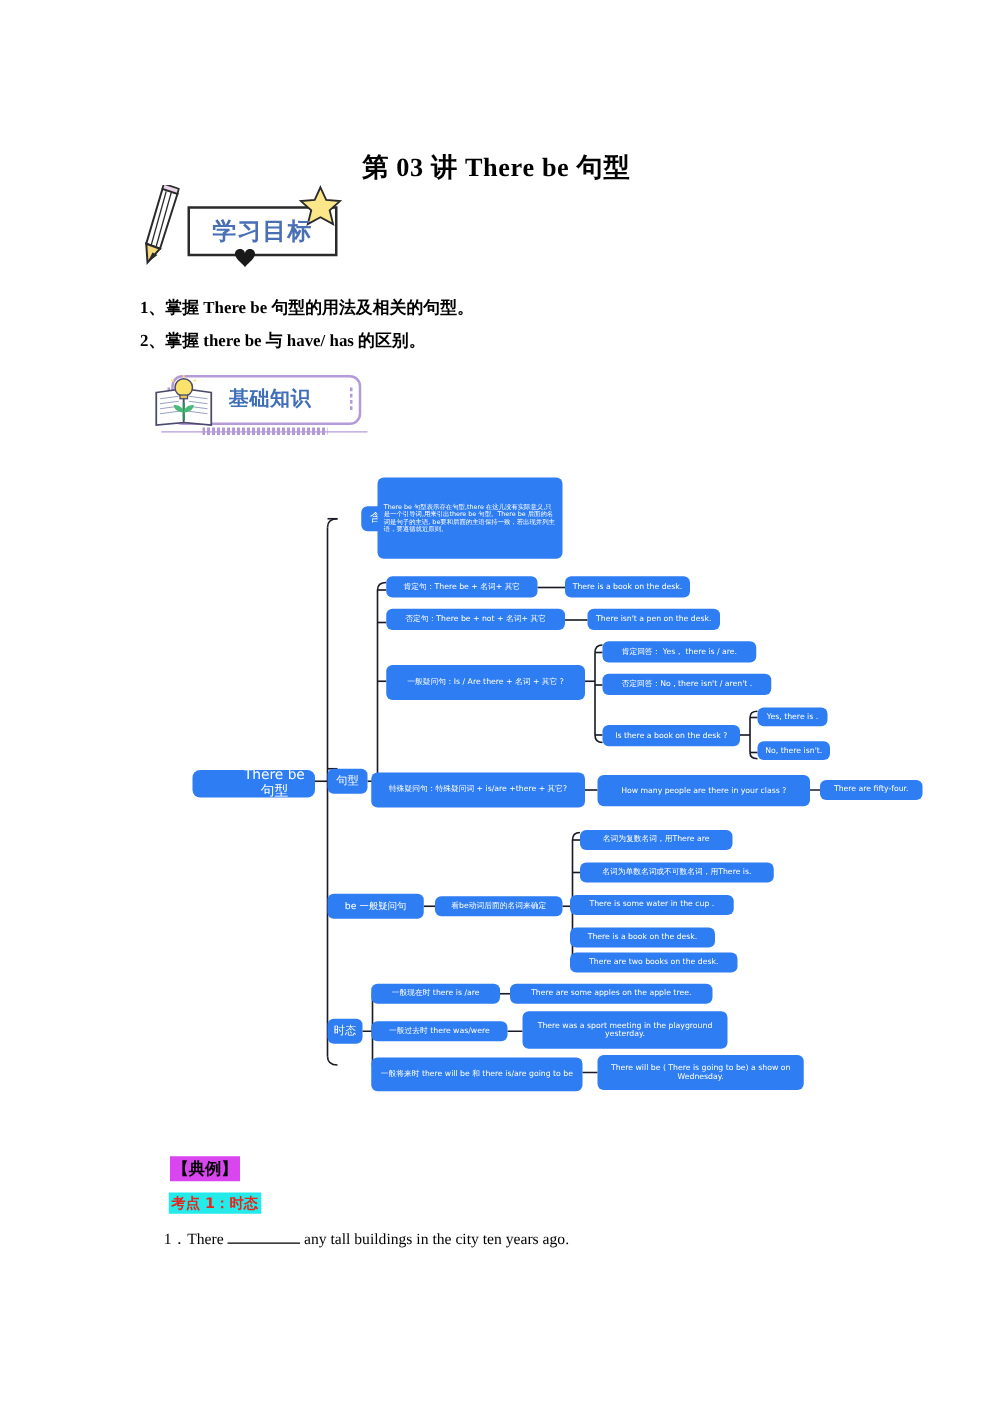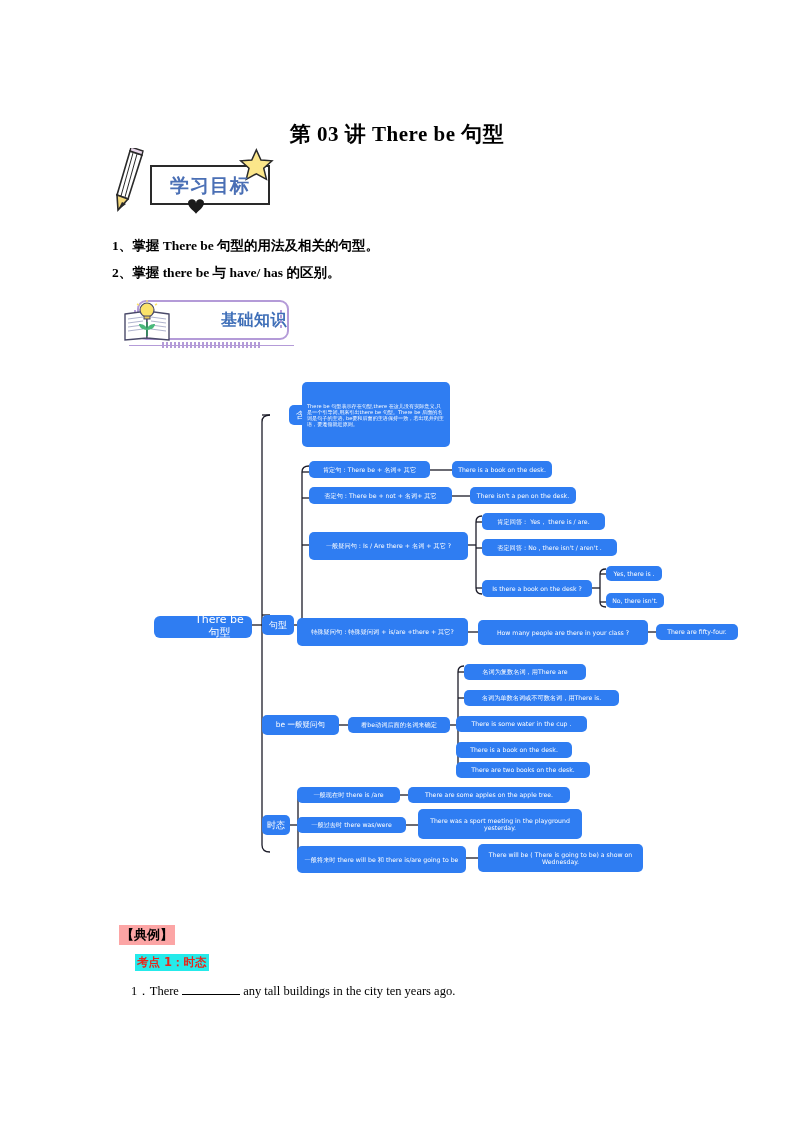--- a/index.html
+++ b/index.html
@@ -31,21 +31,21 @@
   }
   .badge1 svg{position:absolute;left:0;top:0;}
 
   
   .badge2{position:absolute;left:117px;top:300px;width:175px;height:48px;}
   .badge2 .rrect{
     position:absolute;left:20px;top:0;width:152px;height:40px;
     border:2px solid #b49bd8;border-radius:9px;background:#fff;box-sizing:border-box;
   }
   .badge2 .btxt{
-    position:absolute;left:66px;top:8px;width:104px;text-align:right;
+    position:absolute;left:66px;top:8px;width:104px;text-align:left;
     font-family:Liberation Sans, sans-serif;
     font-size:16px;font-weight:bold;color:#3f6fb8;letter-spacing:.5px;
     line-height:24px;
   }
   .badge2 .dashrule{
     position:absolute;left:12px;top:43px;width:165px;height:5px;
     background:repeating-linear-gradient(90deg,#b49bd8 0 2px,transparent 2px 4px);
   }
   .badge2 .dashrule.solid{
     background:linear-gradient(90deg,#b49bd8,#b49bd8);height:1px;top:45px;
@@ -70,23 +70,23 @@
     line-height:1.18;
   }
   .node.root{background:#2f7df2;font-size:11px;border-radius:6px;}
   .node.lvl1{font-size:9px;}
   .node.small{font-size:6.2px;}
   .node.xsmall{font-size:5.6px;}
   .node.tiny{font-size:5.1px;}
 
   
   .sec-dianli{
-    position:absolute;left:119px;top:925px;
+    position:absolute;left:136px;top:925px;
     font-family:"DejaVu Sans", sans-serif;
-    font-size:13px;font-weight:bold;color:#000;background:#fca5a5;
+    font-size:13px;font-weight:bold;color:#000;background:#d946ef;
     padding:1px 2px;letter-spacing:0;
   }
   .sec-kaodian{
     position:absolute;left:135px;top:954px;
     font-family:"DejaVu Sans", sans-serif;
     font-size:11.5px;font-weight:bold;color:#e8251b;background:#25eaea;
     padding:1px 2px;
   }
   .question{
     position:absolute;left:131px;top:983px;

